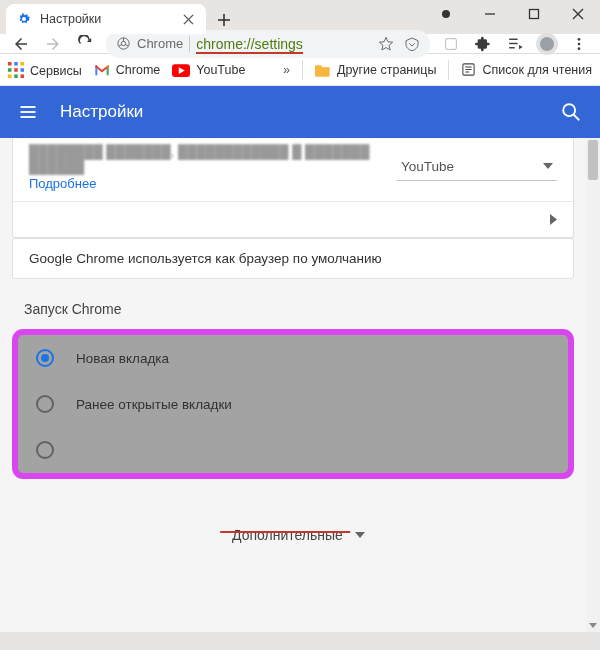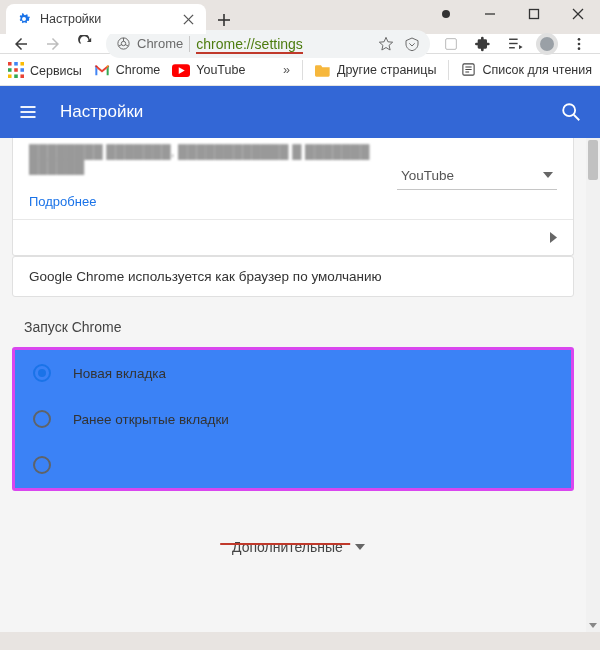--- a/index.html
+++ b/index.html
@@ -56,21 +56,21 @@
   .card{background:#fff;border:1px solid #e0e0e0;border-radius:3px;margin:0 12px 0 12px;}
   .row{padding:12px 16px;display:flex;align-items:center;font-size:13.5px;color:#333;}
   .row.border-b{border-bottom:1px solid #e8e8e8;}
   .blur-text{font-size:13px;color:#999;filter:blur(1px);}
   .link{color:#1a73e8;font-size:13px;}
   .dropdown{margin-left:auto;display:flex;align-items:center;gap:28px;font-size:13.5px;color:#555;border-bottom:1px solid #c6c6c6;padding:4px 4px 6px 4px;min-width:160px;justify-content:space-between;}
   .chev-r{margin-left:auto;color:#666;}
 
   .section-title{font-size:14px;color:#444;padding:22px 24px 12px 24px;}
 
-  .card2{background:#3b82f6;border:3px solid #d946ef;border-radius:3px;margin:0 12px;}
+  .card2{background:#a3a3a3;border:6px solid #d946ef;border-radius:11px;margin:0 12px;}
   .radio-row{padding:14px 18px;display:flex;align-items:center;gap:22px;font-size:13.5px;color:#333;}
   .radio{width:18px;height:18px;border:2px solid #5f6368;border-radius:50%;position:relative;flex-shrink:0;}
   .radio.selected{border-color:#1a73e8;}
   .radio.selected::after{content:"";position:absolute;inset:3px;background:#1a73e8;border-radius:50%;}
 
   .advanced{display:flex;align-items:center;justify-content:center;gap:12px;padding:28px 0 8px 0;font-size:14px;color:#444;position:relative;}
   .adv-underline{width:130px;left:50%;transform:translateX(-56%);bottom:18px;position:absolute;height:2px;background:#c0392b;}
 
   .gray-bg{background:#f5f5f5;}
 
@@ -283,21 +283,21 @@
         <path d="M5 8L1 3h8z" fill="#888"></path>
       </svg>
   </div>
 
   <div class="page">
 
     <div class="card" style="margin-top:0;border-top:none;border-radius:0 0 3px 3px;">
       <div class="row border-b" style="padding-top:6px;padding-bottom:10px;">
         <div>
           <div class="blur-text">████████ ███████, ████████████ █ ███████ ██████</div>
-          <div class="link" style="margin-top:20px;">Подробнее</div>
+          <div class="link" style="margin-top:2px;">Подробнее</div>
         </div>
         <div class="dropdown">
           <span>YouTube</span>
           <svg width="10" height="6" viewBox="0 0 10 6">
               <path d="M0 0l5 6 5-6z" fill="#666"></path>
             </svg>
         </div>
       </div>
       <div class="row">
         <span class="chev-r">

